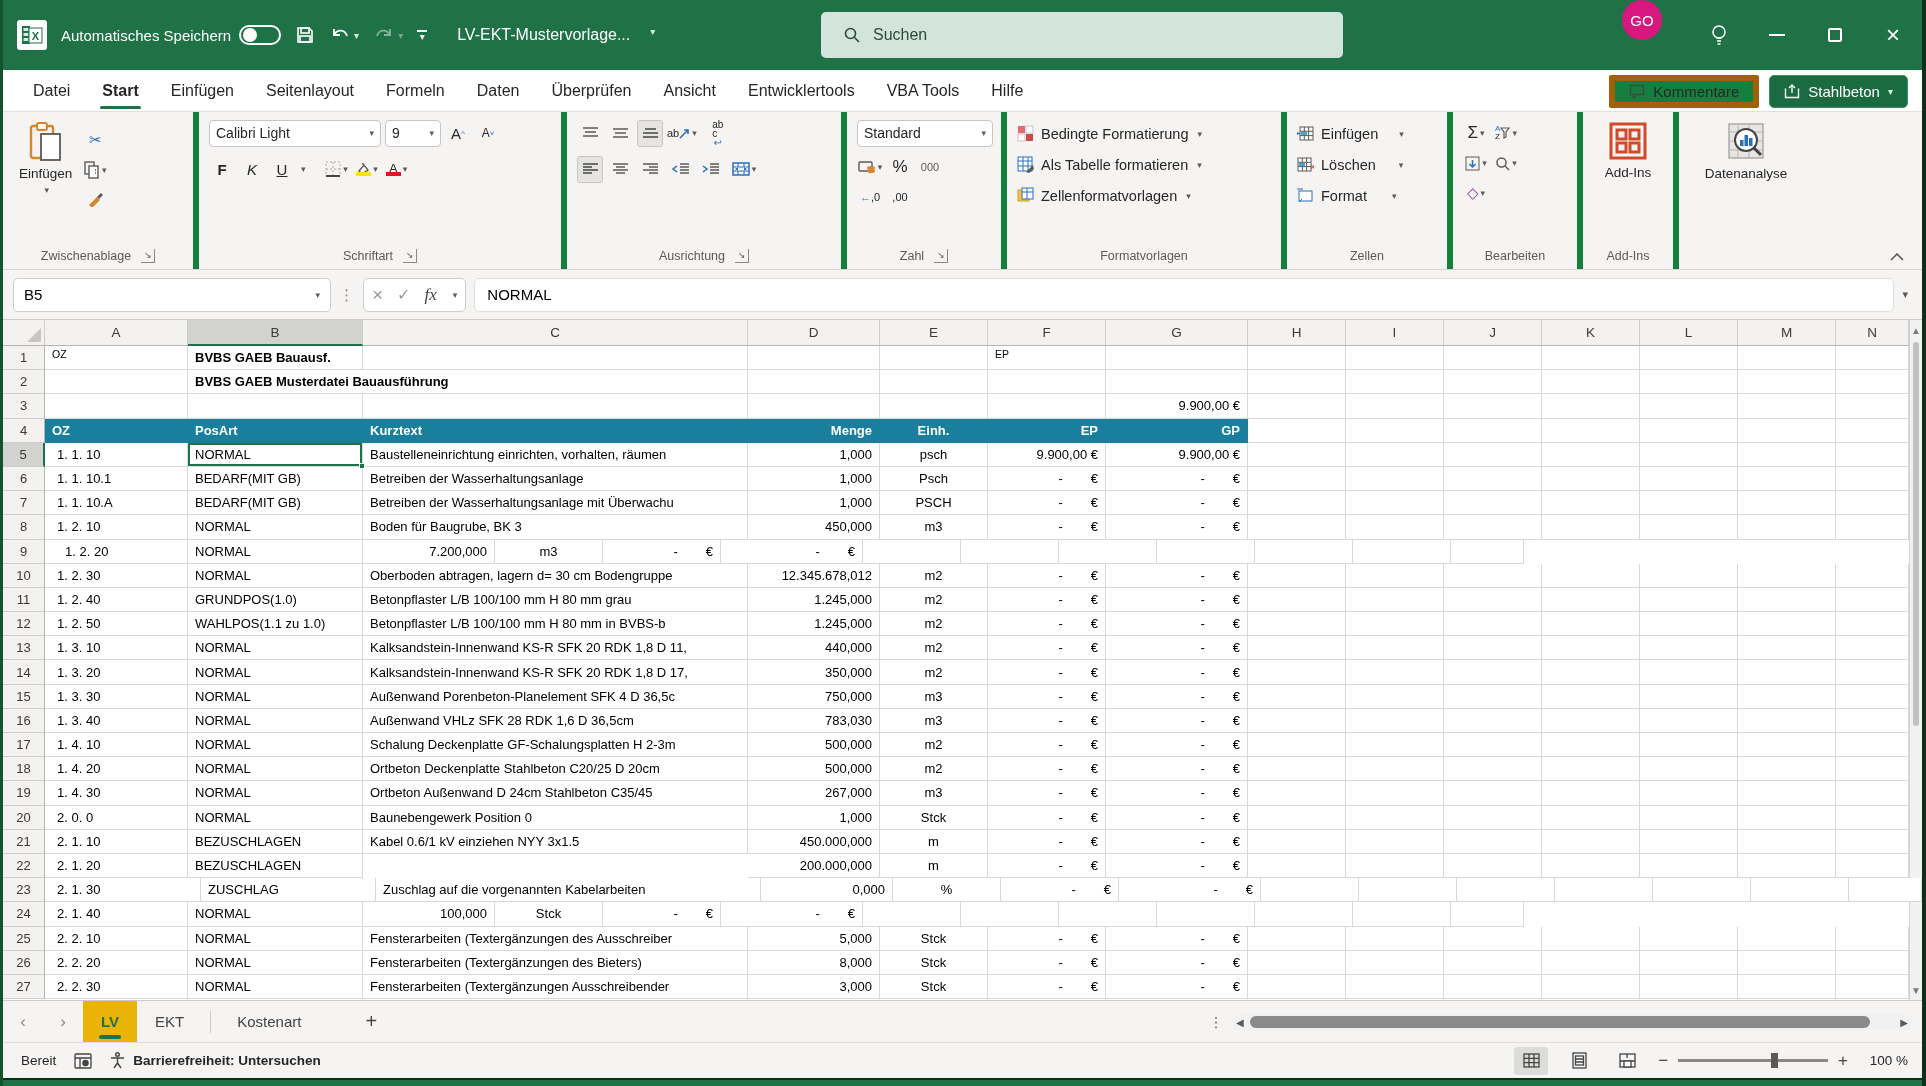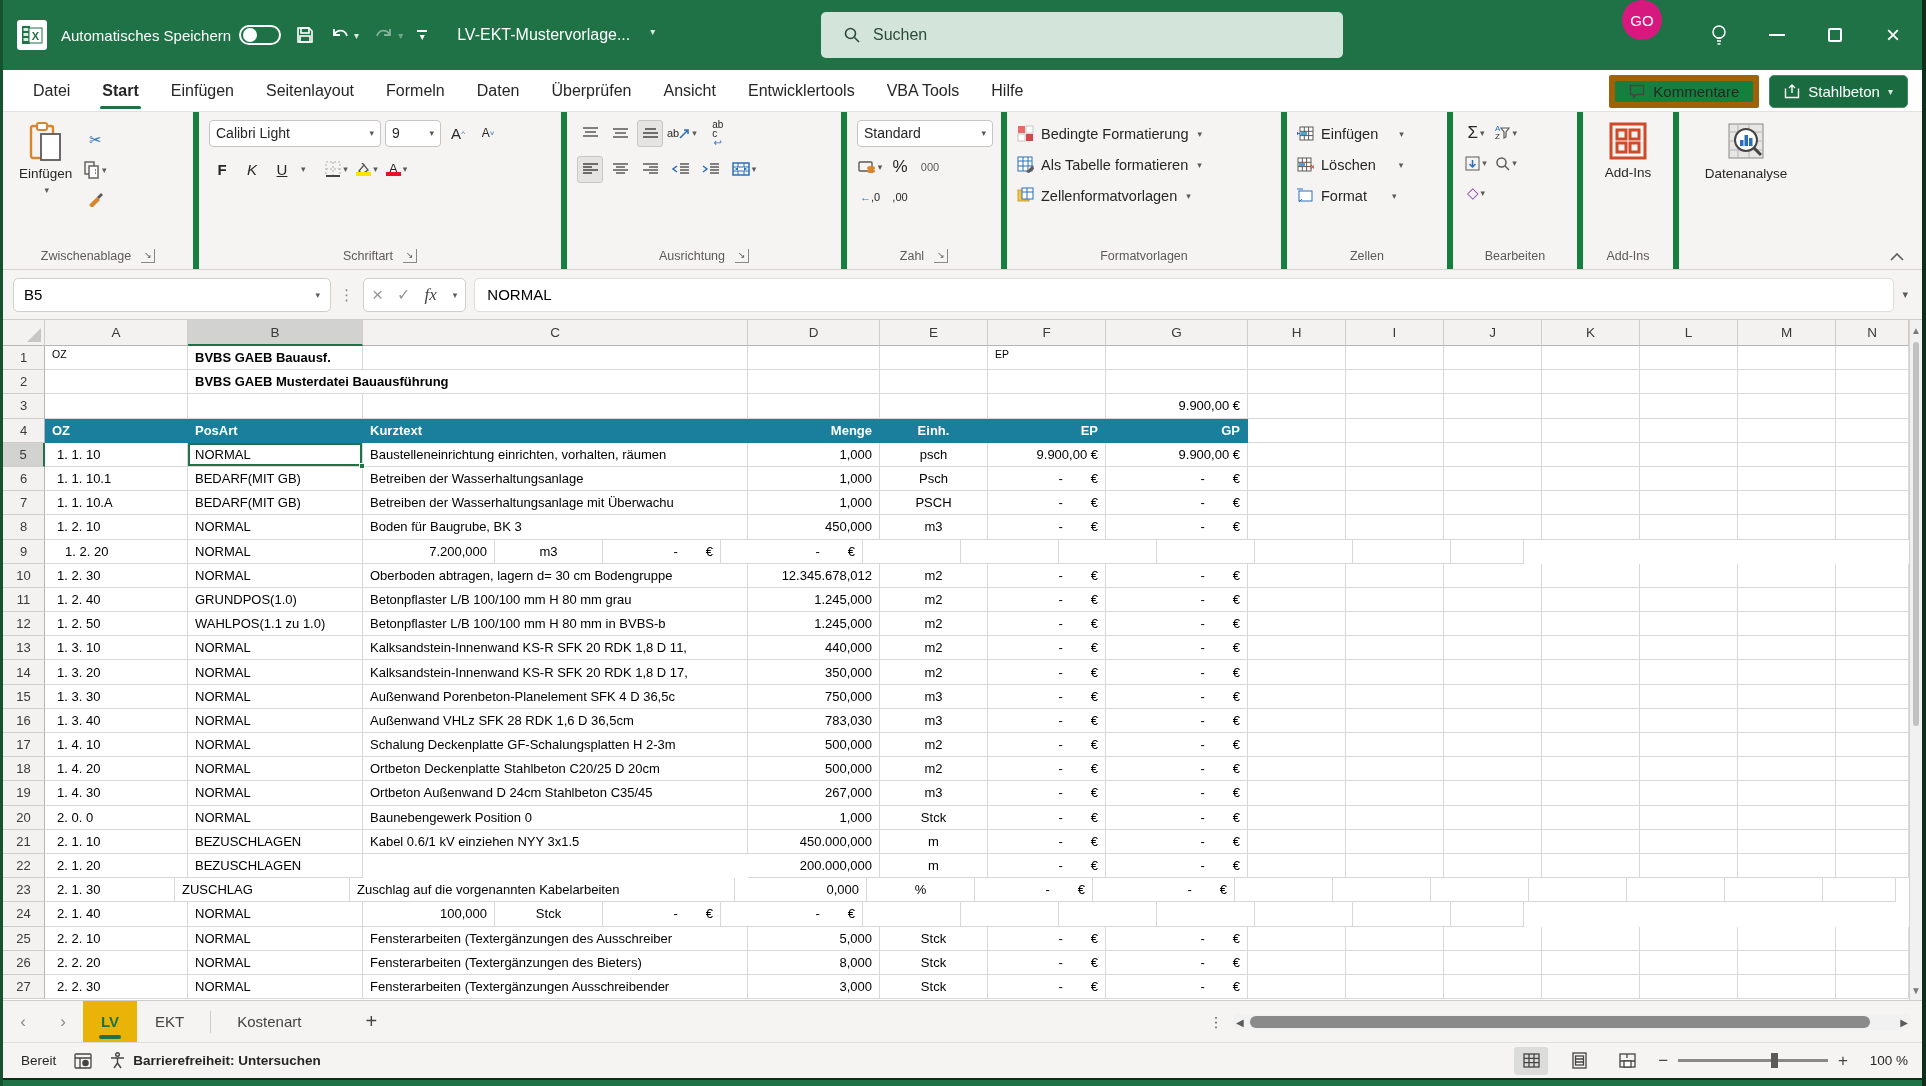--- a/index.html
+++ b/index.html
@@ -1124,21 +1124,21 @@
           <div class="cell" style="width: 98px;"></div>
           <div class="cell" style="width: 98px;"></div>
           <div class="cell" style="width: 98px;"></div>
           <div class="cell" style="width: 98px;"></div>
           <div class="cell" style="width: 98px;"></div>
           <div class="cell" style="width: 98px;"></div>
           <div class="cell" style="width: 73px;"></div>
         </div>
         <div class="grow">
           <div class="rowhdr">23</div>
-          <div class="cell l" style="width: 130px; padding-left: 12px;">2. 1. 30</div>
+          <div class="cell l" style="width: 156px; padding-left: 12px;">2. 1. 30</div>
           <div class="cell l" style="width: 175px;">ZUSCHLAG</div>
           <div class="cell l" style="width: 385px;">Zuschlag auf die vorgenannten Kabelarbeiten</div>
           <div class="cell r" style="width: 132px;">0,000</div>
           <div class="cell c" style="width: 108px;">%</div>
           <div class="cell r" style="width: 118px;">
             <span class="acc-dash">-</span>
             <span>€</span>
           </div>
           <div class="cell r" style="width: 142px;">
             <span class="acc-dash">-</span>

